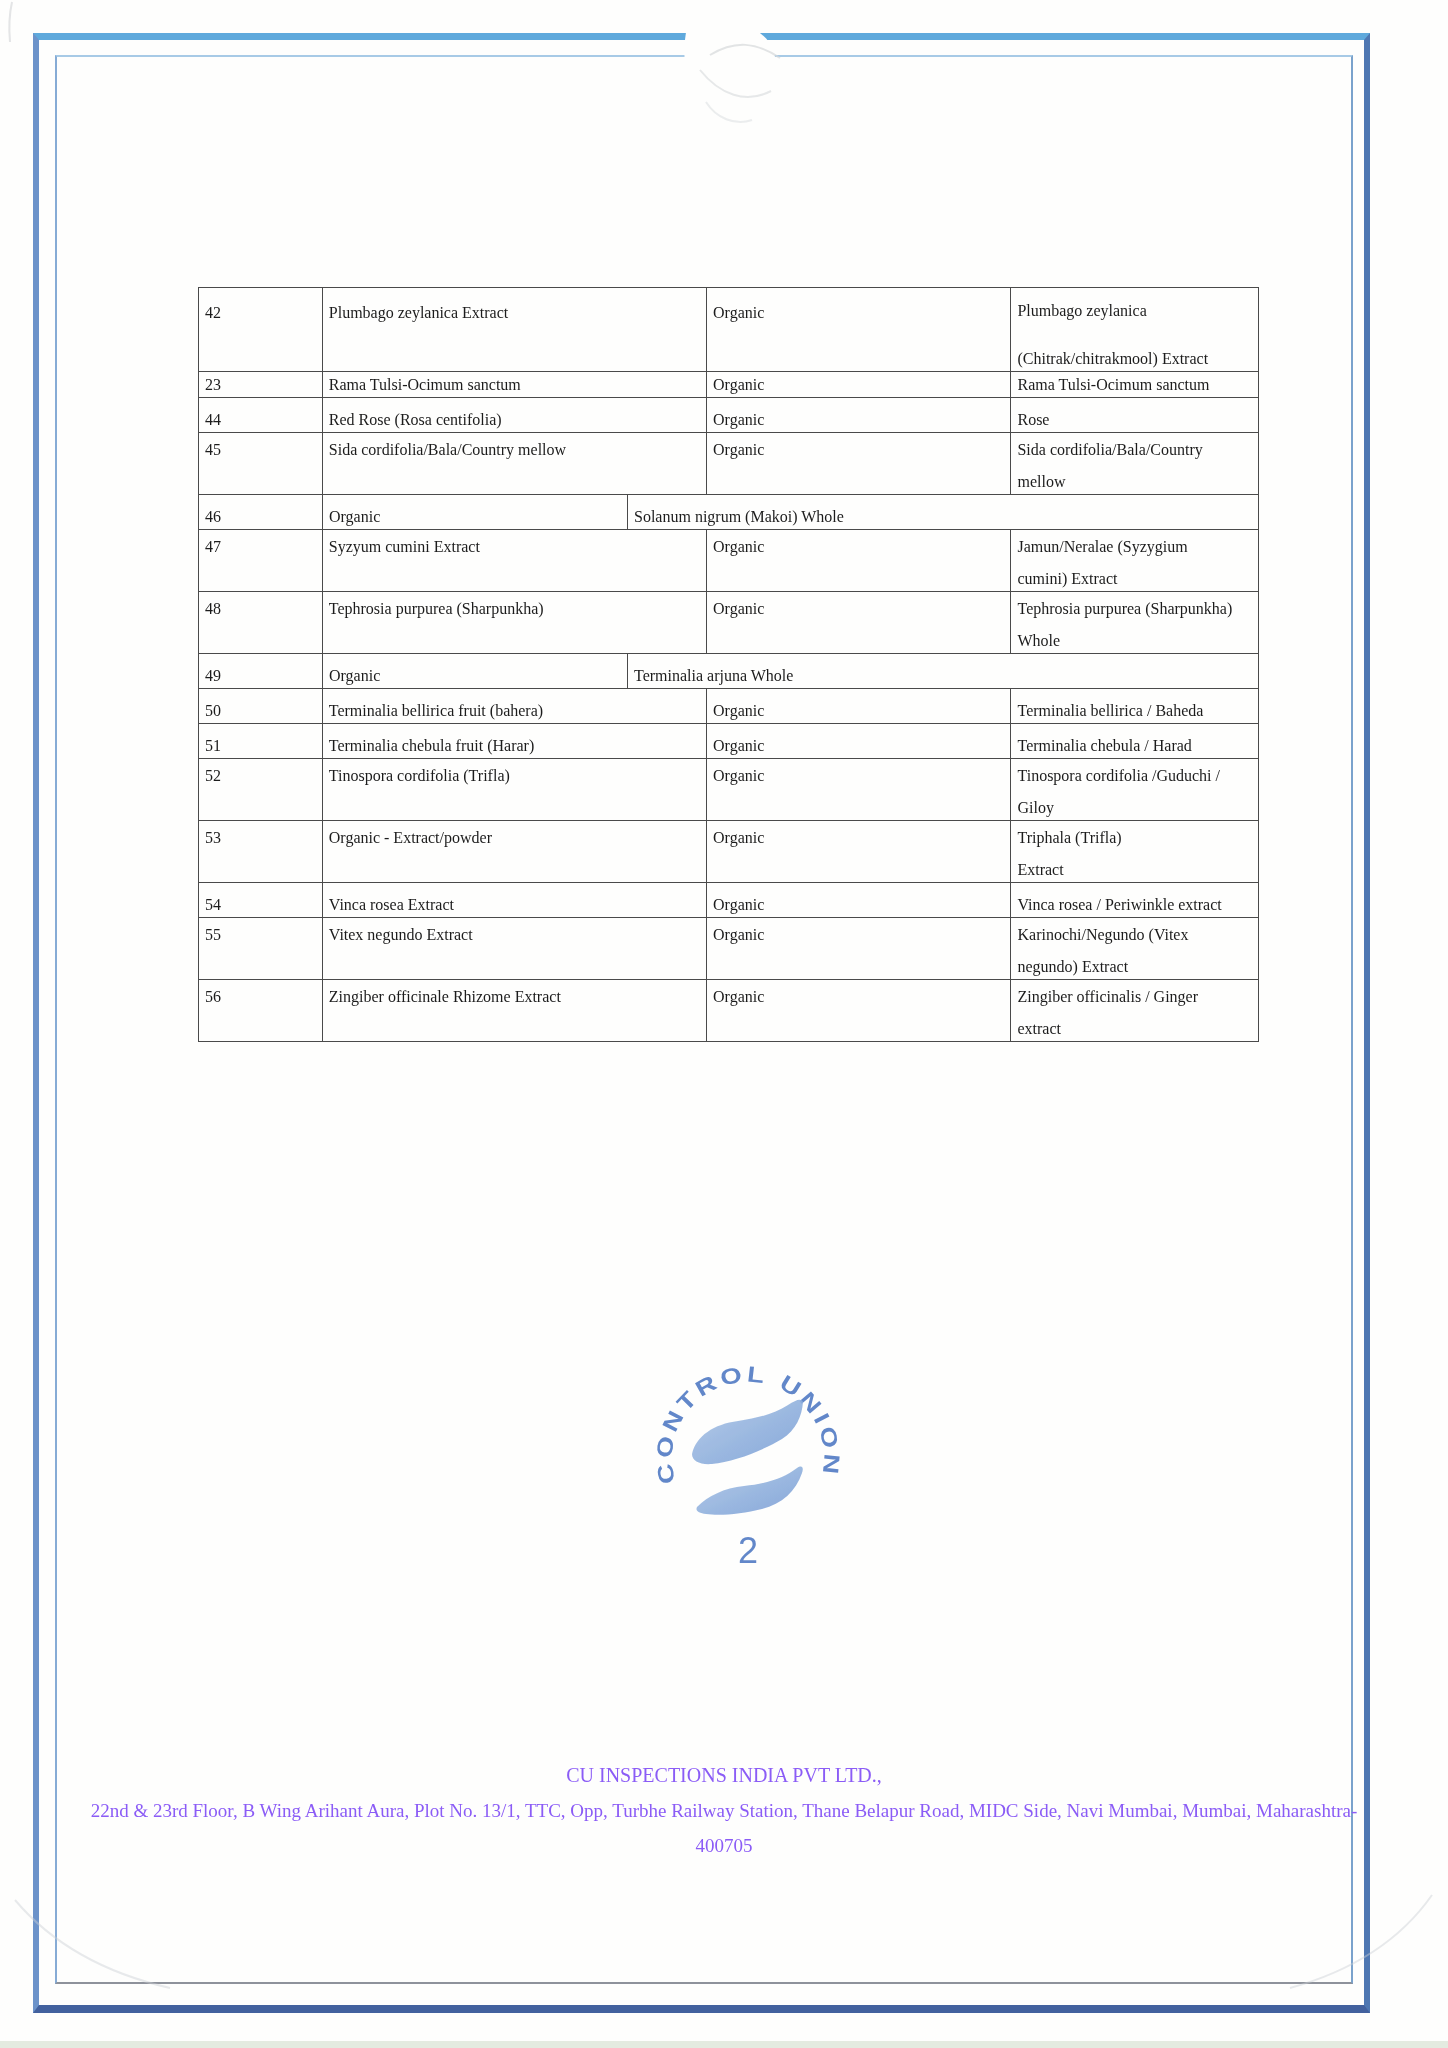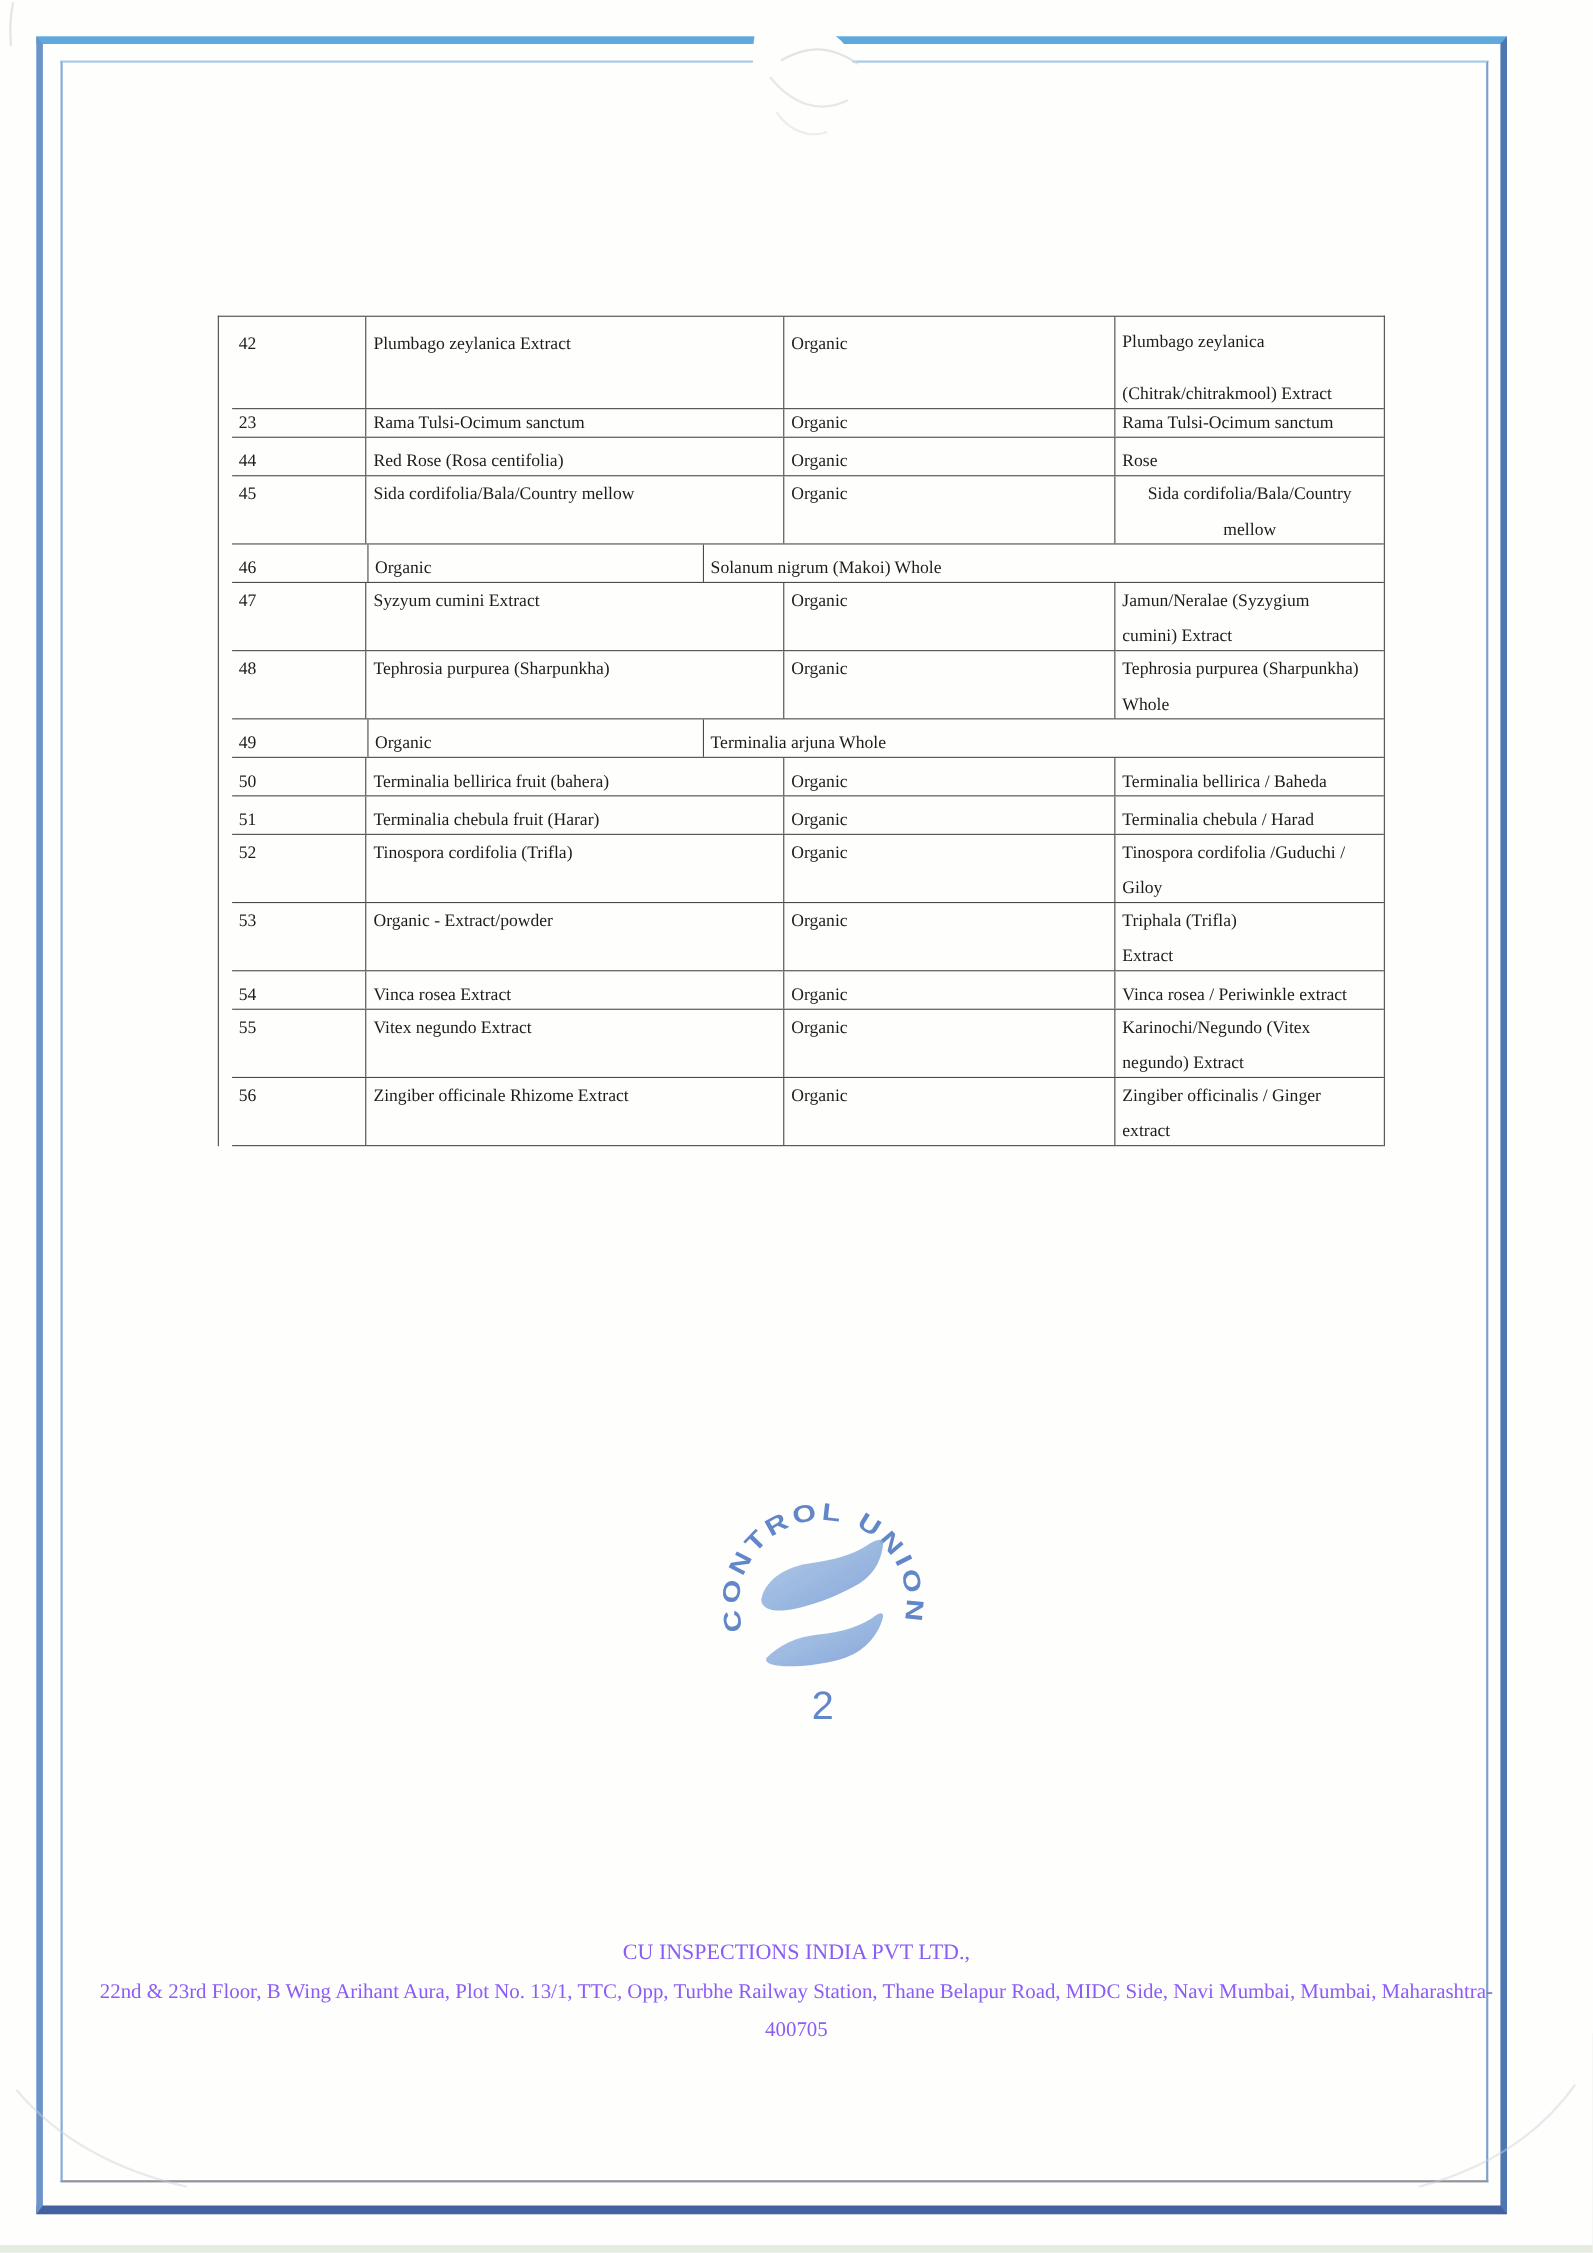--- a/index.html
+++ b/index.html
@@ -29,21 +29,21 @@
     border-left:2px solid var(--inner-left);
     border-right:2px solid var(--inner-right);
     border-bottom:2px solid var(--inner-bottom);
   }
   
   .doc-table{
     position:absolute;left:198px;top:287px;width:1061px;
     border:1px solid var(--tborder);border-bottom:none;box-sizing:border-box;
     background:transparent;
   }
-  .t-row{display:flex;border-bottom:1px solid var(--tborder);box-sizing:border-box;margin-left:12px;}
+  .t-row{display:flex;border-bottom:1px solid var(--tborder);box-sizing:border-box;}
   .t-cell{
     box-sizing:border-box;border-right:1px solid var(--tborder);
     padding:2px 6px;font-size:16px;line-height:24px;overflow:hidden;white-space:nowrap;
   }
   .c-no{width:124px;}
   .c-item{width:385px;}
   .c-status{width:305px;}
   .c-result{width:247px;border-right:none;}
   .t-row.short .t-cell{display:flex;align-items:flex-end;padding-bottom:0;}
   .t-row.tall .t-cell{display:flex;align-items:flex-start;padding-top:5px;}
@@ -117,21 +117,21 @@
         <div class="t-cell c-item">
           <span>Red Rose (Rosa centifolia)</span>
         </div>
         <div class="t-cell c-status">
           <span>Organic</span>
         </div>
         <div class="t-cell c-result">
           <span>Rose</span>
         </div>
       </div>
-      <div class="t-row tall" style="height: 62px; text-align: center;">
+      <div class="t-row tall" style="height: 62px;">
         <div class="t-cell c-no">
           <span>45</span>
         </div>
         <div class="t-cell c-item">
           <span>Sida cordifolia/Bala/Country mellow</span>
         </div>
         <div class="t-cell c-status">
           <span>Organic</span>
         </div>
         <div class="t-cell c-result">

